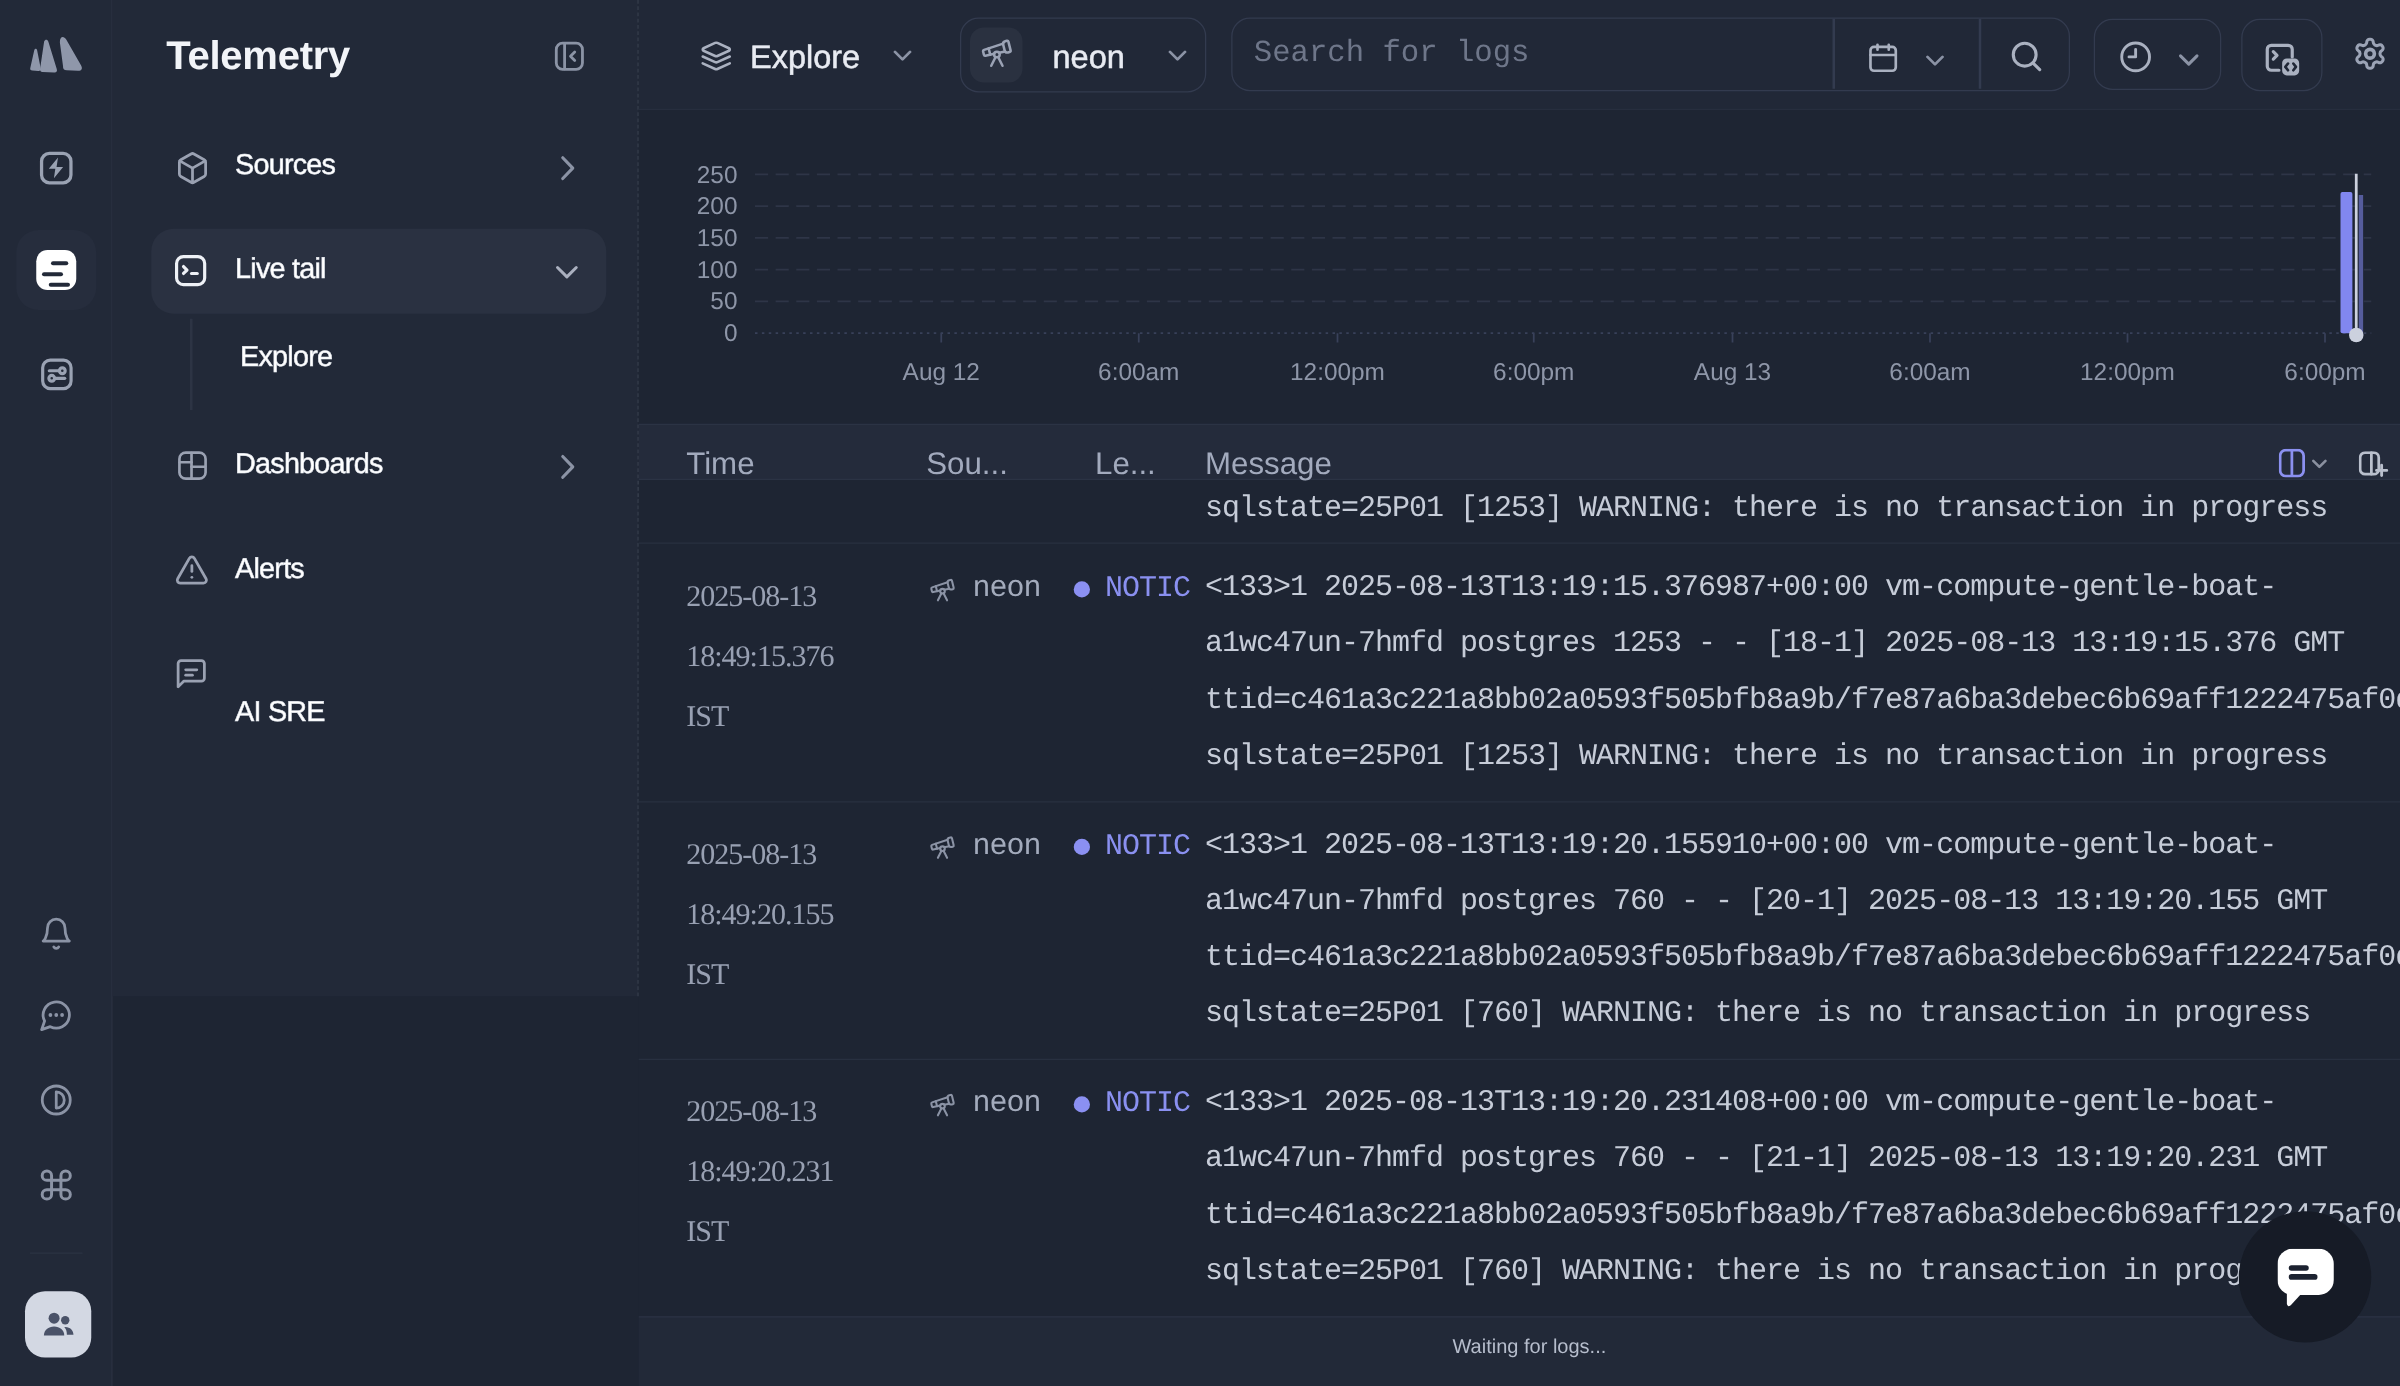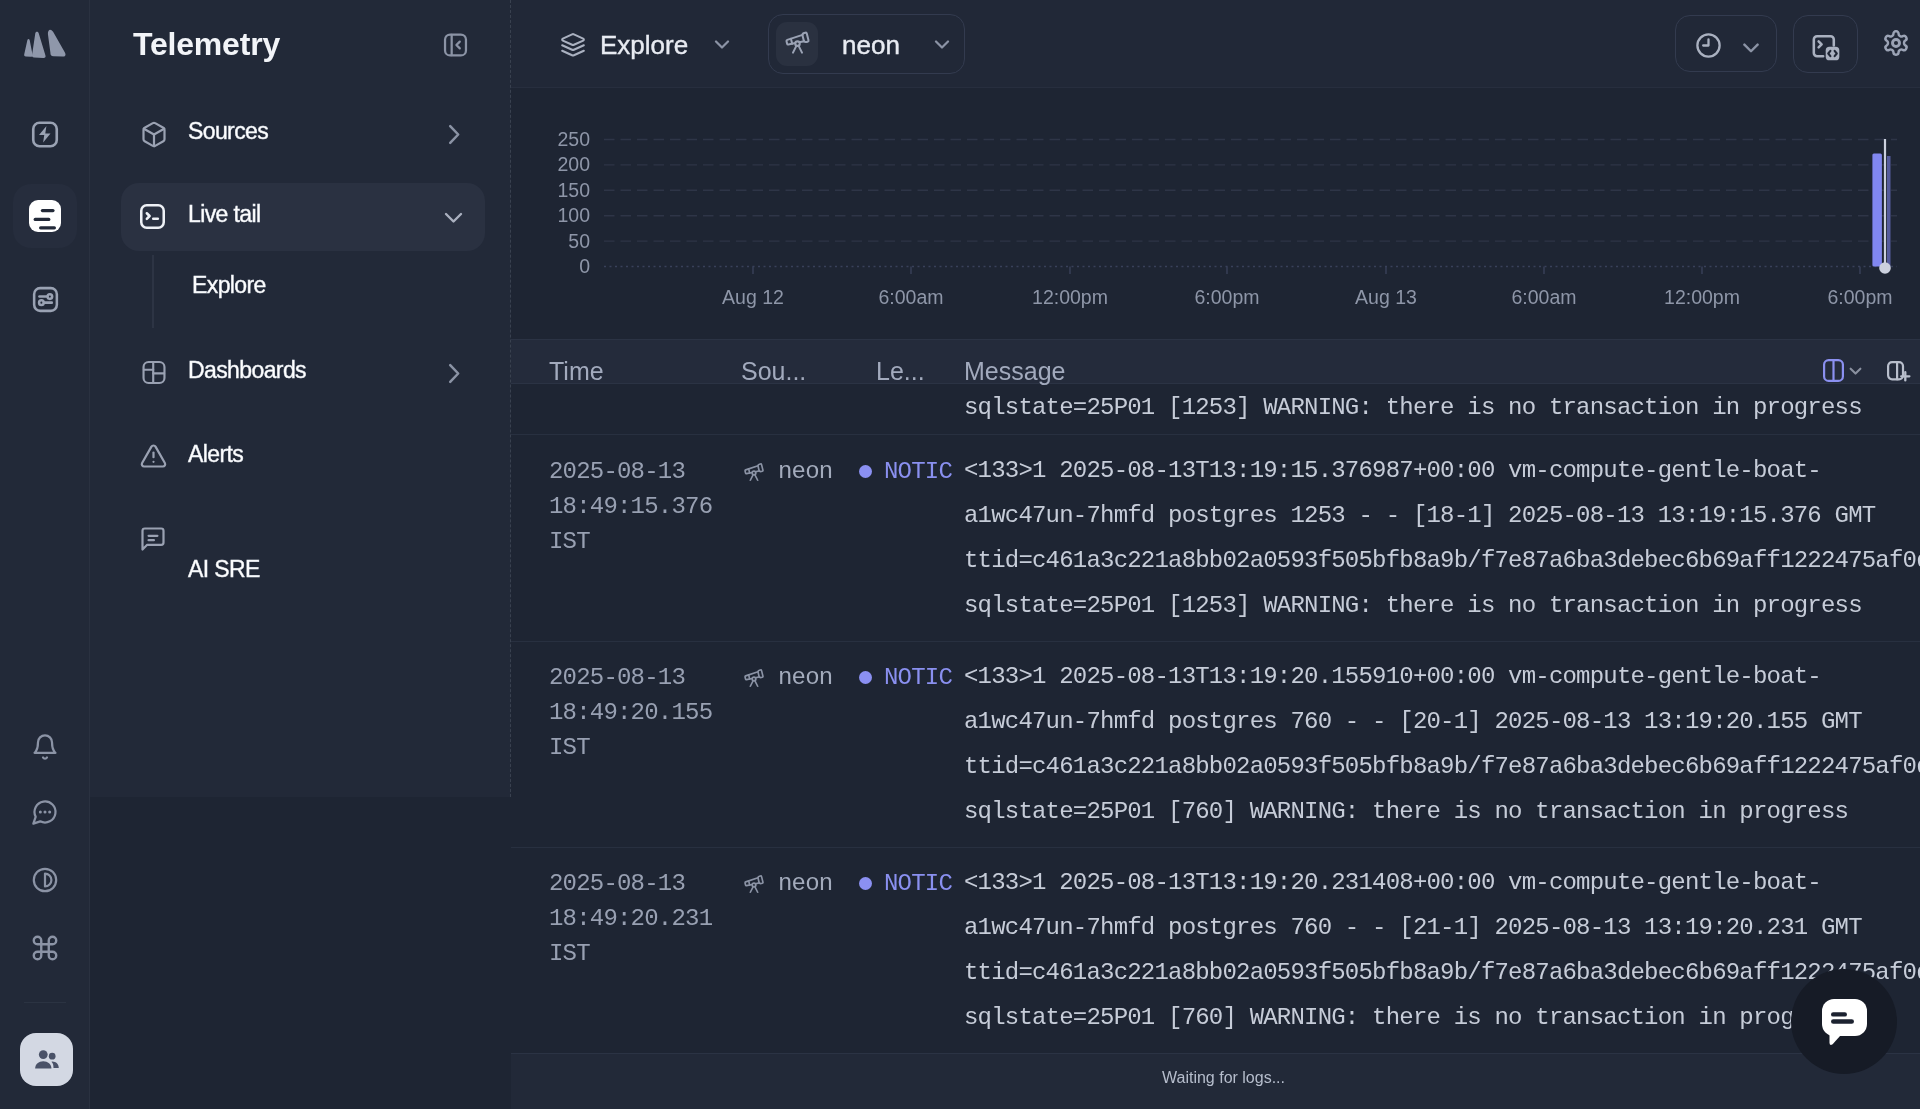--- a/index.html
+++ b/index.html
@@ -19,21 +19,21 @@
   #exline { position:absolute; left:61.5px; top:255px; width:2.5px; height:73px; background:#2d3444; }
 
   
   #topbar { position:absolute; left:511px; top:0; width:1409px; height:88px; background:#212837; border-bottom:1px solid #272e3e; }
   .grpbox { position:absolute; border:1.5px solid #333b4f; border-radius:15px; }
   #chart { position:absolute; left:511px; top:88px; width:1409px; height:251px; background:#1e2533; }
   #thead { position:absolute; left:511px; top:339px; width:1409px; height:45px; background:#242b3b; border-top:1px solid #2b3344; border-bottom:1px solid #2b3344; z-index:5; }
   .hcol { position:absolute; top:17px; font-size:25px; color:#a2aabd; }
   #rows { position:absolute; left:511px; top:400px; width:1409px; height:653px; background:#1e2533; }
   .sep { position:absolute; left:0; width:1409px; height:1px; background:#283040; }
-  .time { position:absolute; left:38px; font-size:24px; letter-spacing:-0.8px; line-height:35px; color:#98a0b2; white-space:pre; font-family:Liberation Mono, monospace; }
+  .time { position:absolute; left:38px; font-size:24px; letter-spacing:-0.8px; line-height:48px; color:#98a0b2; white-space:pre; font-family:Liberation Serif, serif; }
   .msg { position:absolute; left:453px; font-size:24px; letter-spacing:-0.8px; line-height:44.8px; color:#c6ccd8; white-space:pre; font-family:"Liberation Mono",monospace; }
   .src { position:absolute; left:267px; font-size:24px; letter-spacing:-0.8px; color:#a3abbc; }
   .lvl { position:absolute; left:373px; font-size:24px; letter-spacing:-0.8px; color:#8a90f0; }
   .dot { position:absolute; left:348px; width:13px; height:13px; border-radius:50%; background:#8b90f2; }
   #footer { position:absolute; left:511px; top:1053px; width:1409px; height:56px; background:#222938; border-top:1px solid #2b3344; }
   #footer span { position:absolute; left:0; right:0; top:15px; text-align:center; font-size:16px; color:#b6bdcc; padding-left:16px; }
   #fab { position:absolute; left:1791px; top:969px; width:106px; height:105px; border-radius:50%; background:#161b26; z-index:9; }
   .tele { left:232px; }
 </style>
 </head>
@@ -181,20 +181,36 @@
       <path d="m6.158 8.633 1.114 4.456"></path>
       <path d="m8 21 3.105-6.21"></path>
       <circle cx="12" cy="13" r="2"></circle>
     </svg>
     <span class="abs" style="left:73px; top:15px; font-size:26px; color:#e8ebf2; -webkit-text-stroke:0.4px #e8ebf2;">neon</span>
     <svg class="abs" style="left:165px; top:25px;" width="16" height="10" viewBox="0 0 16 10" fill="none" stroke="#8b93a5" stroke-width="2.2" stroke-linecap="round" stroke-linejoin="round">
         <path d="m2 1.5 6 6 6-6"></path>
       </svg>
   </div>
 
+  <div class="grpbox" style="left:474px; top:14px; width:671px; height:59px;">
+    <span class="abs mono" style="left:17px; top:15px; font-size:24.5px; letter-spacing:0; color:#6e7689;">Search for logs</span>
+    <div class="abs" style="left:480px; top:0; width:1.5px; height:56px; background:#333b4f;"></div>
+    <svg class="abs" style="left:507px; top:18px;" width="27" height="27" viewBox="0 0 24 24" fill="none" stroke="#aab1c0" stroke-width="1.9" stroke-linecap="round" stroke-linejoin="round">
+      <rect x="3" y="4" width="18" height="17" rx="2.5"></rect>
+      <path d="M8 2.5v3.5M16 2.5v3.5M3 9.8h18"></path>
+    </svg>
+    <svg class="abs" style="left:554px; top:29px;" width="16" height="10" viewBox="0 0 16 10" fill="none" stroke="#8b93a5" stroke-width="2.2" stroke-linecap="round" stroke-linejoin="round">
+        <path d="m2 1.5 6 6 6-6"></path>
+      </svg>
+    <div class="abs" style="left:597px; top:0; width:1.5px; height:56px; background:#333b4f;"></div>
+    <svg class="abs" style="left:620px; top:15px;" width="30" height="30" viewBox="0 0 24 24" fill="none" stroke="#aab1c0" stroke-width="2" stroke-linecap="round" stroke-linejoin="round">
+      <circle cx="11" cy="11" r="7.3"></circle>
+        <path d="m20.6 20.6-4.4-4.4"></path>
+    </svg>
+  </div>
 
   <div class="grpbox" style="left:1164px; top:15px; width:102px; height:57px;">
     <svg class="abs" style="left:18px; top:15px;" width="29" height="29" viewBox="0 0 24 24" fill="none" stroke="#aab1c0" stroke-width="1.9" stroke-linecap="round" stroke-linejoin="round">
       <circle cx="12" cy="12" r="9.2"></circle>
         <path d="M12 7v5h-4.4"></path>
     </svg>
     <svg class="abs" style="left:66px; top:27px;" width="18" height="11" viewBox="0 0 16 10" fill="none" stroke="#8b93a5" stroke-width="2.2" stroke-linecap="round" stroke-linejoin="round">
         <path d="m2 1.5 6 6 6-6"></path>
       </svg>
   </div>

